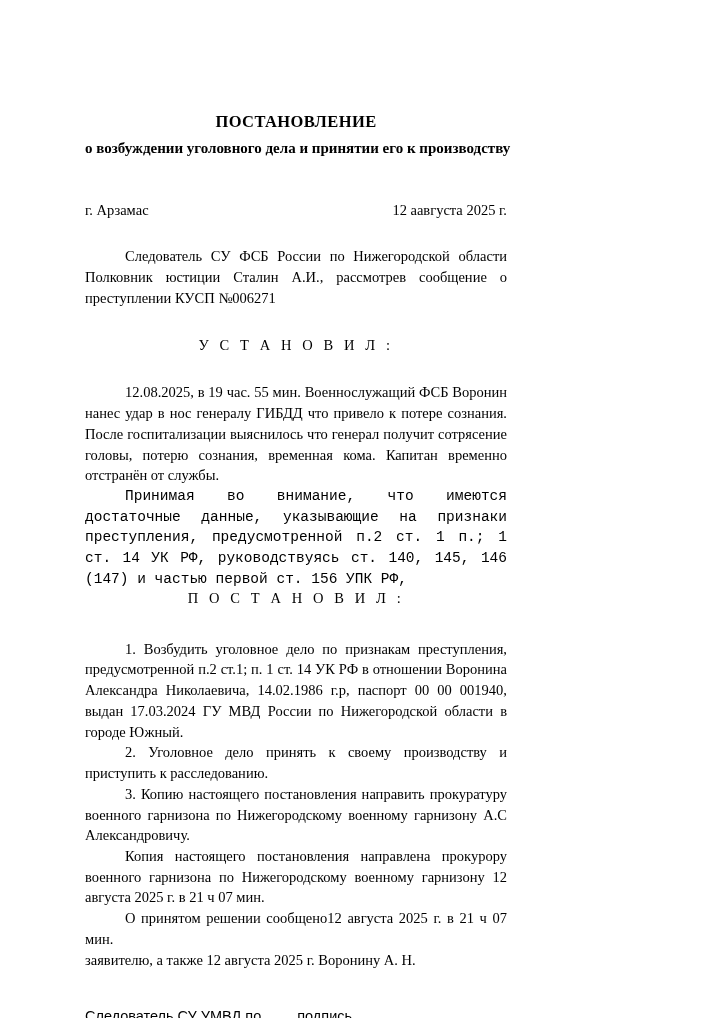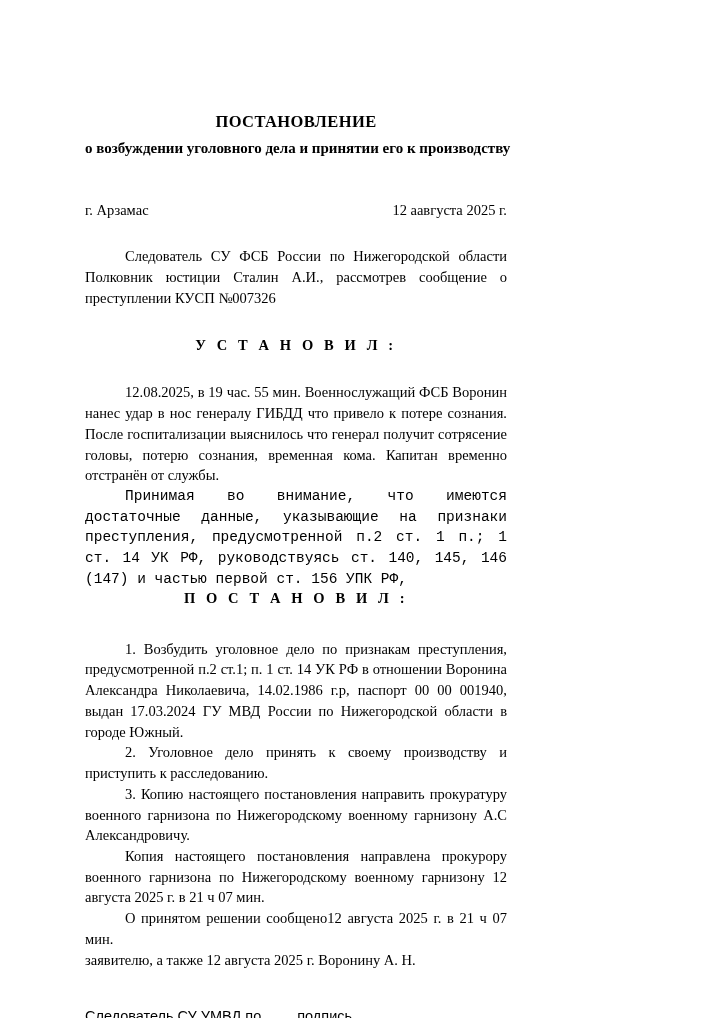--- a/index.html
+++ b/index.html
@@ -72,21 +72,21 @@
   }
   .para + .para {
     margin-top: 0;
   }
 
   .p-intro { margin-top: 27px; }
 
   .center-caps {
     text-align: center;
     font-size: 14.5px;
-    font-weight: bold;
+    font-weight: normal;
     letter-spacing: 3.6px;
     margin: 0;
   }
   .p-ustanovil { margin-top: 29px; }
   .p-fakty     { margin-top: 28px; }
   .p-prinimaya { margin-top: 46px; font-family: Liberation Mono, monospace; }
   .p-postanovil{ }
   .p-item1     { margin-top: 32px; }
   .p-item2     { margin-top: 0; }
   .p-item3     { margin-top: 0; font-family: Liberation Serif, serif; }
@@ -133,21 +133,21 @@
   <h1 class="doc-title">ПОСТАНОВЛЕНИЕ</h1>
 
   <h2 class="doc-subtitle">о возбуждении уголовного дела и принятии его к производству</h2>
 
   <div class="placedate-row">
     <span>г. Арзамас</span>
     <span>12 аавгуста 2025 г.</span>
   </div>
 
 
-  <p class="para indent p-intro">Следователь СУ ФСБ России по Нижегородской области Полковник юстиции Сталин А.И., рассмотрев сообщение о преступлении КУСП №007326</p>
+  <p class="para indent p-intro">Следователь СУ ФСБ России по Нижегородской области Полковник юстиции Сталин А.И., рассмотрев сообщение о преступлении КУСП №006271</p>
 
   <p class="center-caps p-ustanovil">У С Т А Н О В И Л :</p>
 
   <p class="para indent p-fakty">12.08.2025, в 19 час. 55 мин. Военнослужащий ФСБ Воронин нанес удар в нос генералу ГИБДД  что привело к потере сознания. После госпитализации выяснилось что генерал получит сотрясение головы, потерю сознания, временная кома. Капитан временно отстранён  от службы.</p>
 
   <p class="para indent p-prinimaya">Принимая во внимание, что имеются достаточные данные, указывающие на признаки преступления, предусмотренной п.2 ст. 1 п.; 1 ст. 14 УК РФ,  руководствуясь ст. 140, 145, 146 (147) и частью первой ст. 156 УПК РФ,</p>
 
   <p class="center-caps p-postanovil">П О С Т А Н О В И Л :</p>
 
   <p class="para indent p-item1">1. Возбудить уголовное дело по признакам преступления, предусмотренной п.2 ст.1; п. 1 ст. 14 УК РФ в отношении Воронина Александра Николаевича, 14.02.1986 г.р, паспорт 00 00 001940, выдан 17.03.2024 ГУ МВД России по Нижегородской области в городе Южный.</p>

